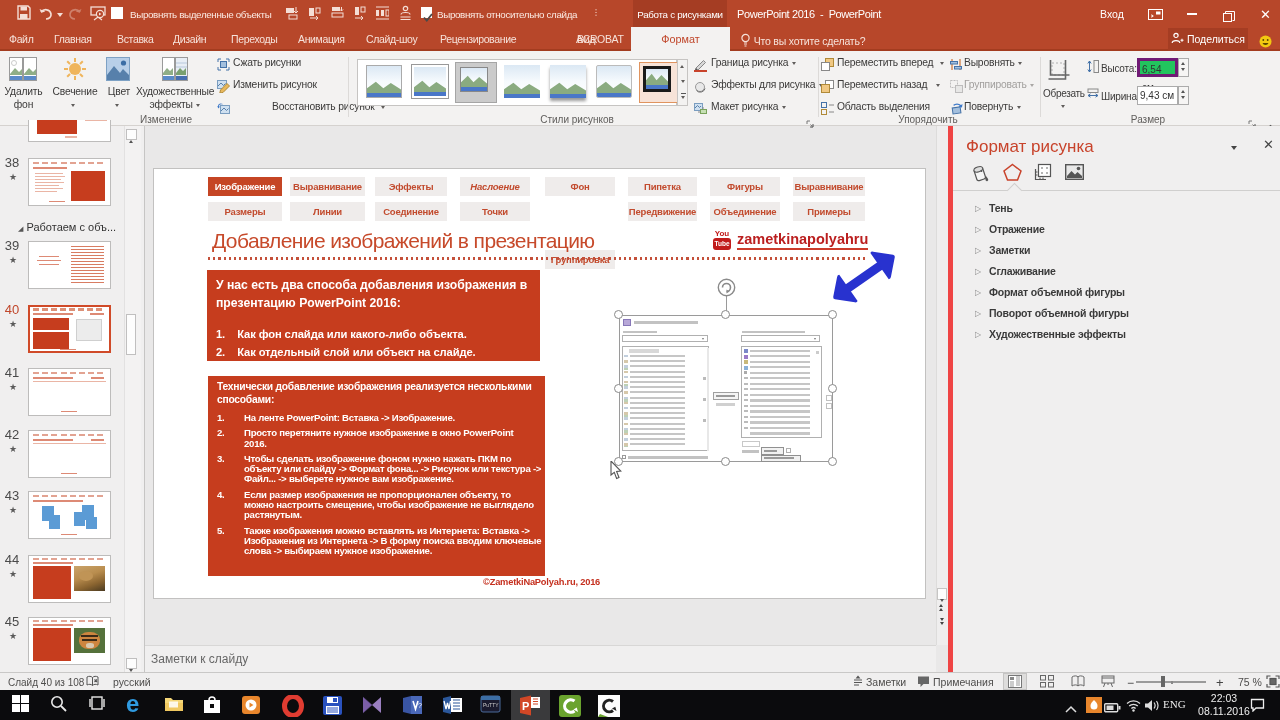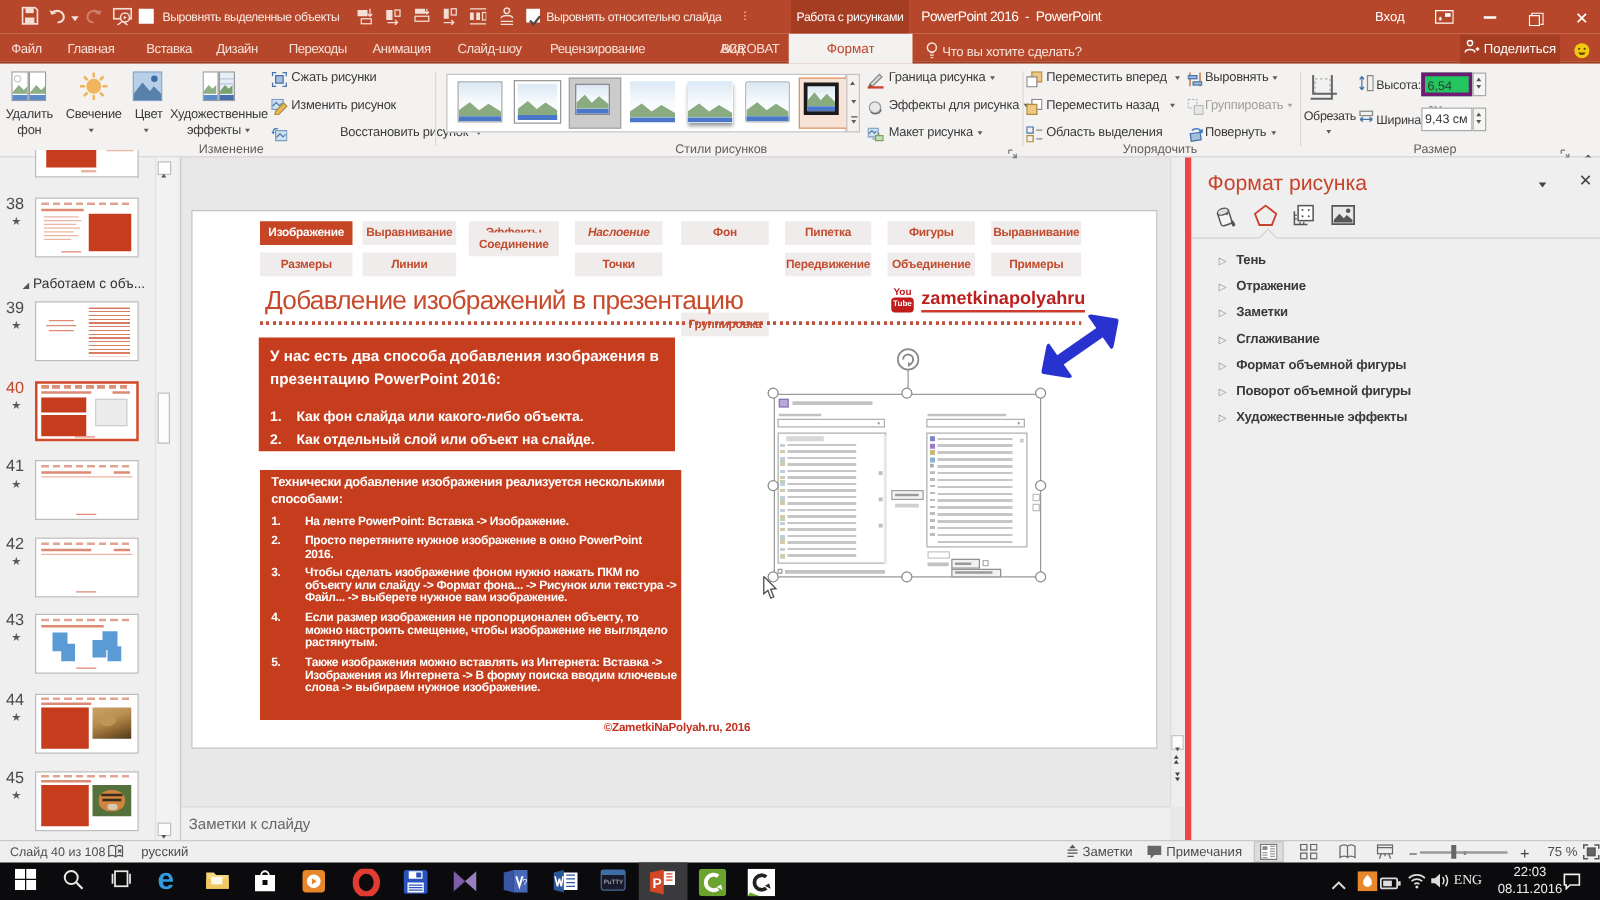--- a/index.html
+++ b/index.html
@@ -204,21 +204,21 @@
         <path d="M1 6 l3 -3 2.5 2.5 2 -2" stroke="#5780ab" fill="none"></path>
         <path d="M6 12.5 l6.5 -6.5 -2.5 -2.5 -6.5 6.5 -0.7 3.2z" fill="#e8b85c" stroke="#b08a38"></path>
       </svg></div>
   <div class="rtxt" style="left:233px;top:79px;">Изменить рисунок</div>
   <div class="abs" style="left:217px;top:101px;"><svg width="13" height="13" viewBox="0 0 13 13">
         <rect x="3.5" y="3.5" width="9" height="8" fill="#cfe0f0" stroke="#7a9dc0"></rect>
         <path d="M4 9 l3 -3 2.5 2.5 2 -2" stroke="#5780ab" fill="none"></path>
         <path d="M6 2 C3 0.5 1 2 1 4.5 l-1 -0.5 1.5 2.5 1.5 -2 -1 0 c0 -1.5 1.5 -2.5 3 -2z" fill="#3c78c8"></path>
       </svg></div>
   <div class="rtxt" style="left:233px;top:101px;margin-left:39px;">Восстановить рисунок&nbsp;&nbsp;<span class="tri"></span></div>
-  <div class="rlabel" style="left:115px;width:140px;">Изменение</div>
+  <div class="rlabel" style="left:96px;width:140px;">Изменение</div>
   <div class="rsep" style="left:348px;"></div>
 
   <div class="abs" style="left:357px;top:59px;width:320px;height:47px;background:#fff;border:1px solid #c6c4c2;box-sizing:border-box;"></div>
   <div id="gallery">
     <div class="gth" style="left:363px;">
         <div class="gimg" style="border:1px solid #aaa;"></div>
       </div>
     <div class="gth" style="left:409px;">
         <div class="gimg" style="border:2px solid #fff;outline:1px solid #999;"></div>
       </div>
@@ -455,21 +455,21 @@
   <div class="sbtn" style="left:208px;top:177px;width:74px;background:#c54524;color:#fff;">Изображение</div>
   <div class="sbtn" style="left:290px;top:177px;width:75px;">Выравнивание</div>
   <div class="sbtn" style="left:375px;top:177px;width:72px;">Эффекты</div>
   <div class="sbtn" style="left:460px;top:177px;width:70px;font-style:italic;">Наслоение</div>
   <div class="sbtn" style="left:545px;top:177px;width:70px;">Фон</div>
   <div class="sbtn" style="left:628px;top:177px;width:69px;">Пипетка</div>
   <div class="sbtn" style="left:710px;top:177px;width:70px;">Фигуры</div>
   <div class="sbtn" style="left:793px;top:177px;width:72px;">Выравнивание</div>
   <div class="sbtn" style="left:208px;top:202px;width:74px;">Размеры</div>
   <div class="sbtn" style="left:290px;top:202px;width:75px;">Линии</div>
-  <div class="sbtn" style="left:375px;top:186px;width:72px;">Соединение</div>
+  <div class="sbtn" style="left:375px;top:202px;width:72px;">Соединение</div>
   <div class="sbtn" style="left:460px;top:202px;width:70px;">Точки</div>
   <div class="sbtn" style="left:545px;top:202px;width:70px;margin-top:48px;">Группировка</div>
   <div class="sbtn" style="left:628px;top:202px;width:69px;">Передвижение</div>
   <div class="sbtn" style="left:710px;top:202px;width:70px;">Объединение</div>
   <div class="sbtn" style="left:793px;top:202px;width:72px;">Примеры</div>
 
   <div class="abs" style="left:212px;top:229px;font-size:21px;letter-spacing:-0.6px;color:#c74a2b;">Добавление изображений в презентацию</div>
 
   <div class="abs" style="left:713px;top:229px;width:18px;height:9px;font-size:8px;font-weight:bold;color:#c11b1b;line-height:9px;text-align:center;">You</div>
   <div class="abs" style="left:713px;top:238px;width:18px;height:12px;background:#c11b1b;border-radius:3px;color:#fff;font-size:6.5px;font-weight:bold;text-align:center;line-height:12px;">Tube</div>

